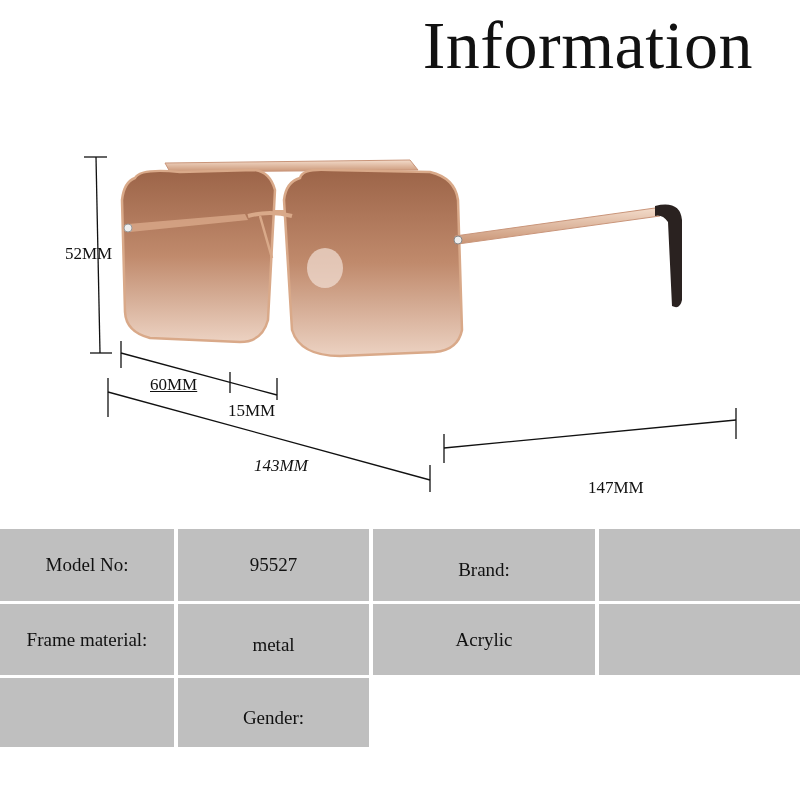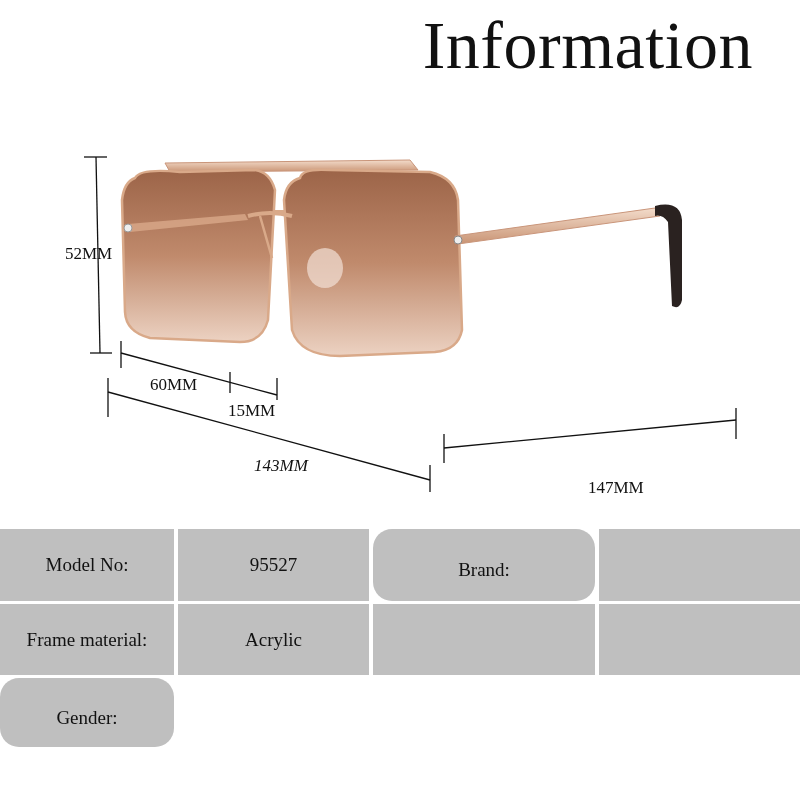--- a/index.html
+++ b/index.html
@@ -3,21 +3,21 @@
   <meta charset="utf-8">
   <style>
     html, body { margin: 0; padding: 0; background: #ffffff; }
     body { width: 800px; height: 800px; position: relative; overflow: hidden; font-family: "DejaVu Serif", "Liberation Serif", serif; color: #111; }
     .title { position: absolute; left: 0; top: 6px; width: 732px; text-align: right; font-family: "Liberation Serif", "DejaVu Serif", serif; font-size: 68px; color: #111; letter-spacing: 0.5px; margin-left: 21px; }
     .diagram { position: absolute; left: 0; top: 0; width: 800px; height: 520px; }
     .dim-label { position: absolute; font-family: "Liberation Serif", "DejaVu Serif", serif; font-size: 17px; color: #111; }
     .spec-table { position: absolute; left: 0; top: 529px; width: 800px; height: 268px; display: grid; grid-template-columns: 174px 191px 222px 201px; grid-template-rows: 72px 71px 69px; column-gap: 4px; row-gap: 3px; }
     .cell { background: #bfbfbf; display: flex; align-items: center; justify-content: center; font-family: "Liberation Serif", "DejaVu Serif", serif; font-size: 19px; color: #111; }
     .up { }
-    .down { padding-top: 10px; border-radius: 19px; }
+    .down { padding-top: 10px; }
   </style>
 </head>
 <body>
 
 <div class="title">Information</div>
 
 <svg class="diagram" viewBox="0 0 800 520" xmlns="http://www.w3.org/2000/svg">
   <defs>
     <linearGradient id="lensGrad" x1="0" y1="0" x2="0" y2="1">
       <stop offset="0" stop-color="#9c6448"></stop>
@@ -68,30 +68,31 @@
     <line x1="108" y1="392" x2="430" y2="480"></line>
     <line x1="430" y1="465" x2="430" y2="492"></line>
 
     <line x1="444" y1="434" x2="444" y2="463"></line>
     <line x1="444" y1="448" x2="736" y2="420"></line>
     <line x1="736" y1="408" x2="736" y2="439"></line>
   </g>
 </svg>
 
 <div class="dim-label" style="left:27px; top:244px;margin-left:38px;">52MM</div>
-<div class="dim-label" style="left:150px; top:375px;">60MM</div>
+<div class="dim-label" style="left:150px; top:375px;text-decoration:underline;">60MM</div>
 <div class="dim-label" style="left:228px; top:401px;">15MM</div>
 <div class="dim-label" style="left:254px; top:456px;font-style:italic;">143MM</div>
 <div class="dim-label" style="left:588px; top:478px;">147MM</div>
 
 <div class="spec-table">
   <div class="cell">Model No:</div>
   <div class="cell up">95527</div>
   <div class="cell down">Brand:</div>
   <div class="cell"></div>
 
   <div class="cell up">Frame material:</div>
+  <div class="cell down">metal</div>
   <div class="cell up">Acrylic</div>
 
   <div class="cell"></div>
   <div class="cell"></div>
   <div class="cell down">Gender:</div>
 </div>
 
 </body></html>

